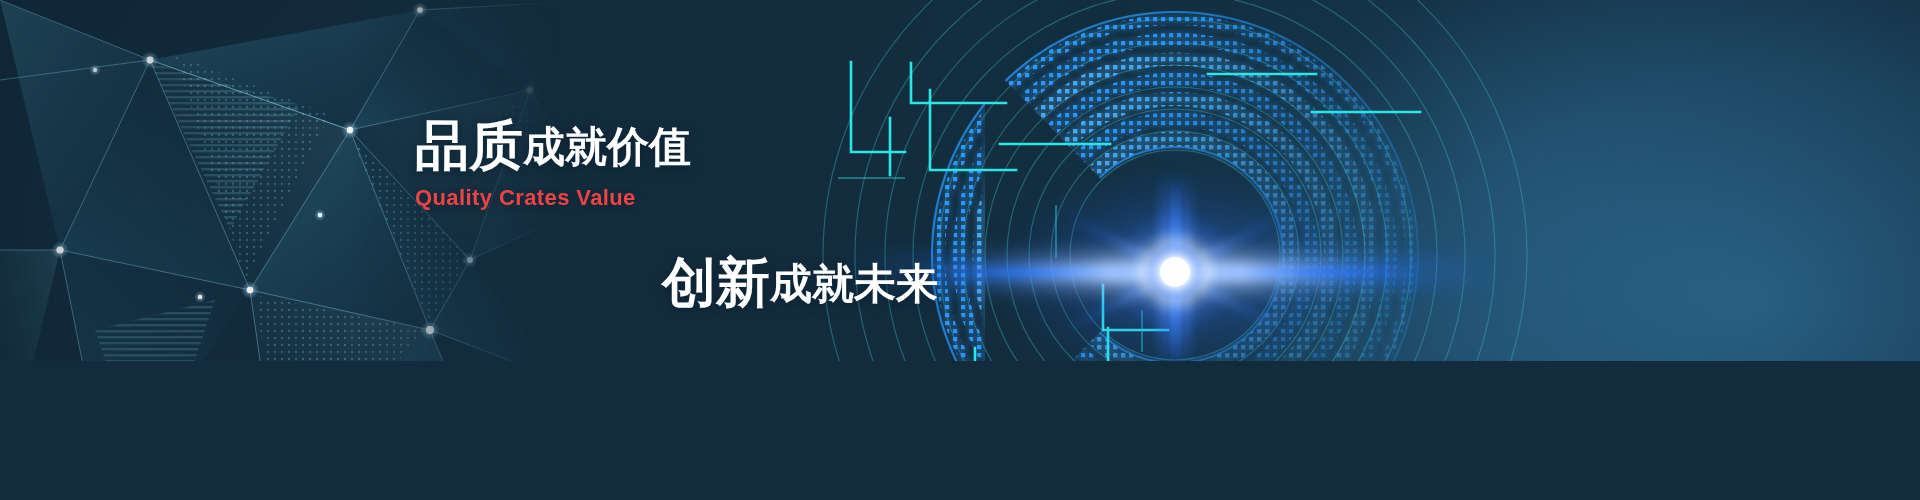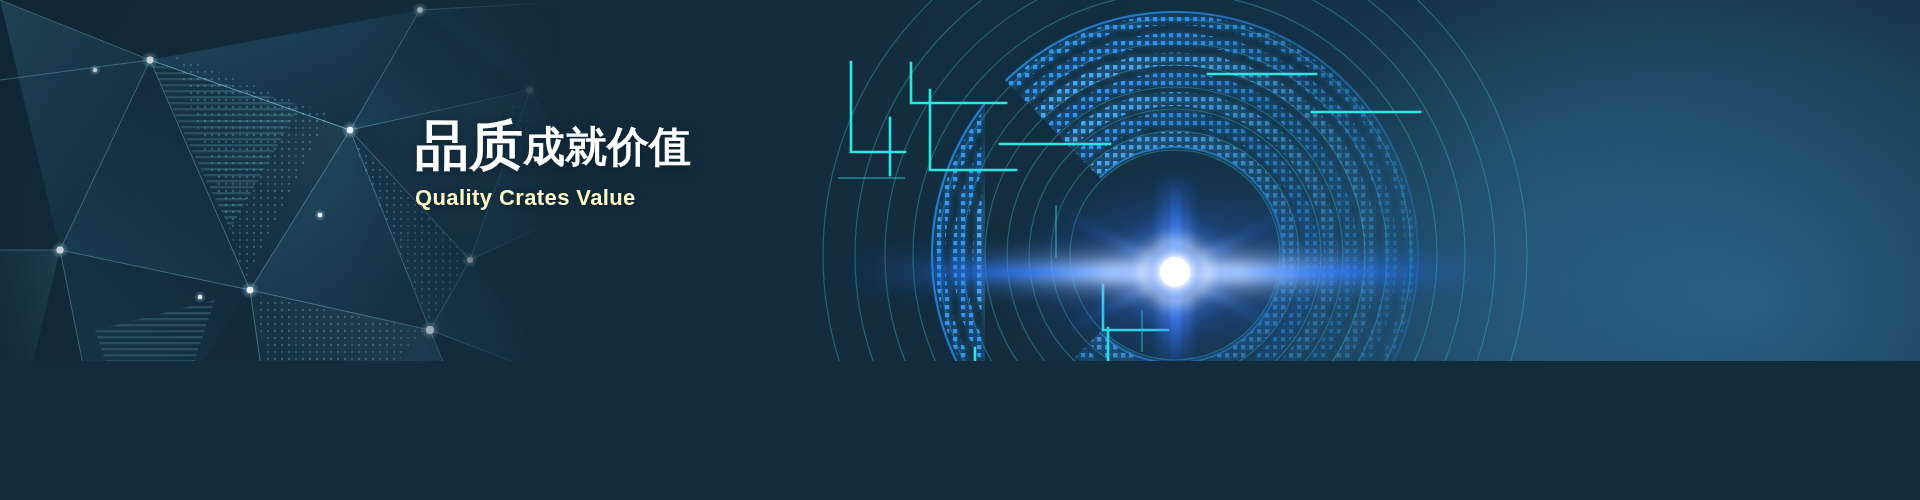--- a/index.html
+++ b/index.html
@@ -42,21 +42,21 @@
     text-shadow:0 2px 10px rgba(6,24,40,0.55);
   }
   .cn-rest {
     font-size:42px; font-weight:700; letter-spacing:0px;
     position:relative; top:-3px;
     text-shadow:0 2px 10px rgba(6,24,40,0.55);
   }
   .en-line {
     display:block;
     font-size:22px; font-weight:700; letter-spacing:0.4px;
-    margin-top:13px; color:#fef9c3;
+    margin-top:13px; color:#ef4444;
     text-shadow:0 1px 6px rgba(6,24,40,0.5);
   }
   #tagline-2 .en-line { margin-top:14px; }
 </style>
 </head>
 <body>
 
 <div id="banner">
 
   <div class="layer" id="bg-base"></div>
@@ -334,15 +334,18 @@
   <div class="layer" id="vignette"></div>
 
   <div class="tagline" id="tagline-1">
     <span class="cn-line">
       <span class="cn-strong">品质</span><span class="cn-rest">成就价值</span>
     </span>
     <span class="en-line">Quality Crates Value</span>
   </div>
 
   <div class="tagline" id="tagline-2">
+    <span class="cn-line">
+      <span class="cn-strong">创新</span><span class="cn-rest">成就未来</span>
+    </span>
   </div>
 
 </div>
 
 </body></html>

